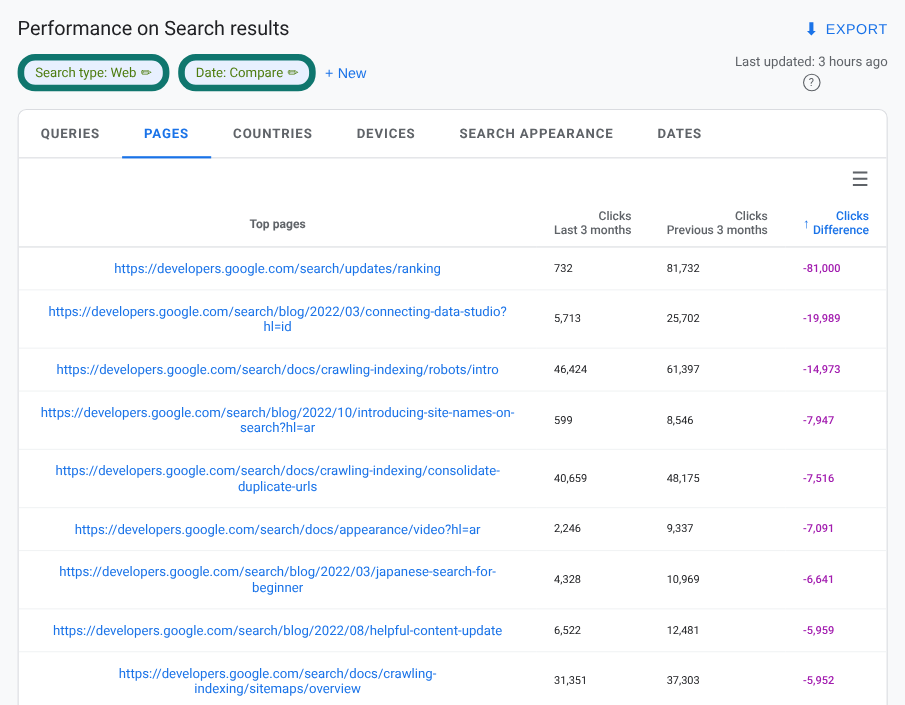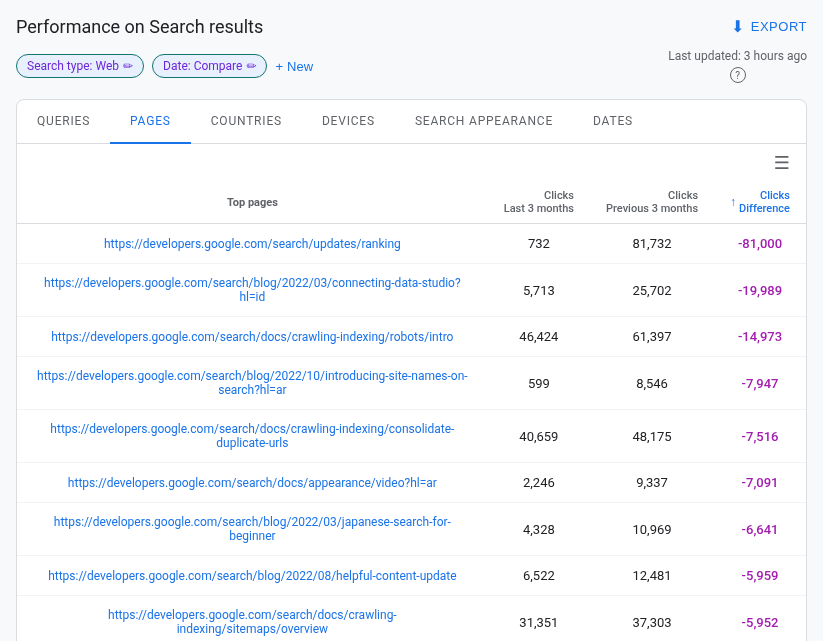--- a/index.html
+++ b/index.html
@@ -50,25 +50,25 @@
     .toolbar-left {
       display: flex;
       align-items: center;
       gap: 8px;
     }
     .filter-chip {
       display: flex;
       align-items: center;
       gap: 4px;
       background: #e8f0fe;
-      border: 1px solid #0f766e;
+      border: 6px solid #0f766e;
       border-radius: 16px;
       padding: 4px 10px;
       font-size: 12px;
-      color: #6d28d9;
+      color: #4d7c0f;
       cursor: pointer;
     }
     .filter-chip .pencil-icon {
       font-size: 12px;
     }
     .new-btn {
       display: flex;
       align-items: center;
       gap: 4px;
       background: none;
@@ -104,21 +104,21 @@
       border: 1px solid #dadce0;
       overflow: hidden;
     }
     .tabs {
       display: flex;
       border-bottom: 1px solid #dadce0;
     }
     .tab {
       padding: 14px 20px;
       font-size: 12px;
-      font-weight: 400;
+      font-weight: 700;
       color: #5f6368;
       letter-spacing: 0.8px;
       text-transform: uppercase;
       cursor: pointer;
       border-bottom: 2px solid transparent;
       margin-bottom: -1px;
       white-space: nowrap;
     }
     .tab.active {
       color: #1a73e8;
@@ -165,22 +165,22 @@
     }
     .up-arrow {
       color: #1a73e8;
       font-size: 12px;
     }
     .data-table tbody tr {
       border-bottom: 1px solid #f1f3f4;
     }
     .data-table tbody td {
       padding: 12px 16px;
-      text-align: center;
-      font-size: 13px;
+      text-align: left;
+      font-size: 10px;
       color: #202124;
     }
     .data-table tbody td.col-page {
       text-align: center;
       color: #1a73e8;
       font-size: 12px;
     }
     .data-table tbody td.col-diff {
       color: #1a73e8;
       font-weight: 500;

